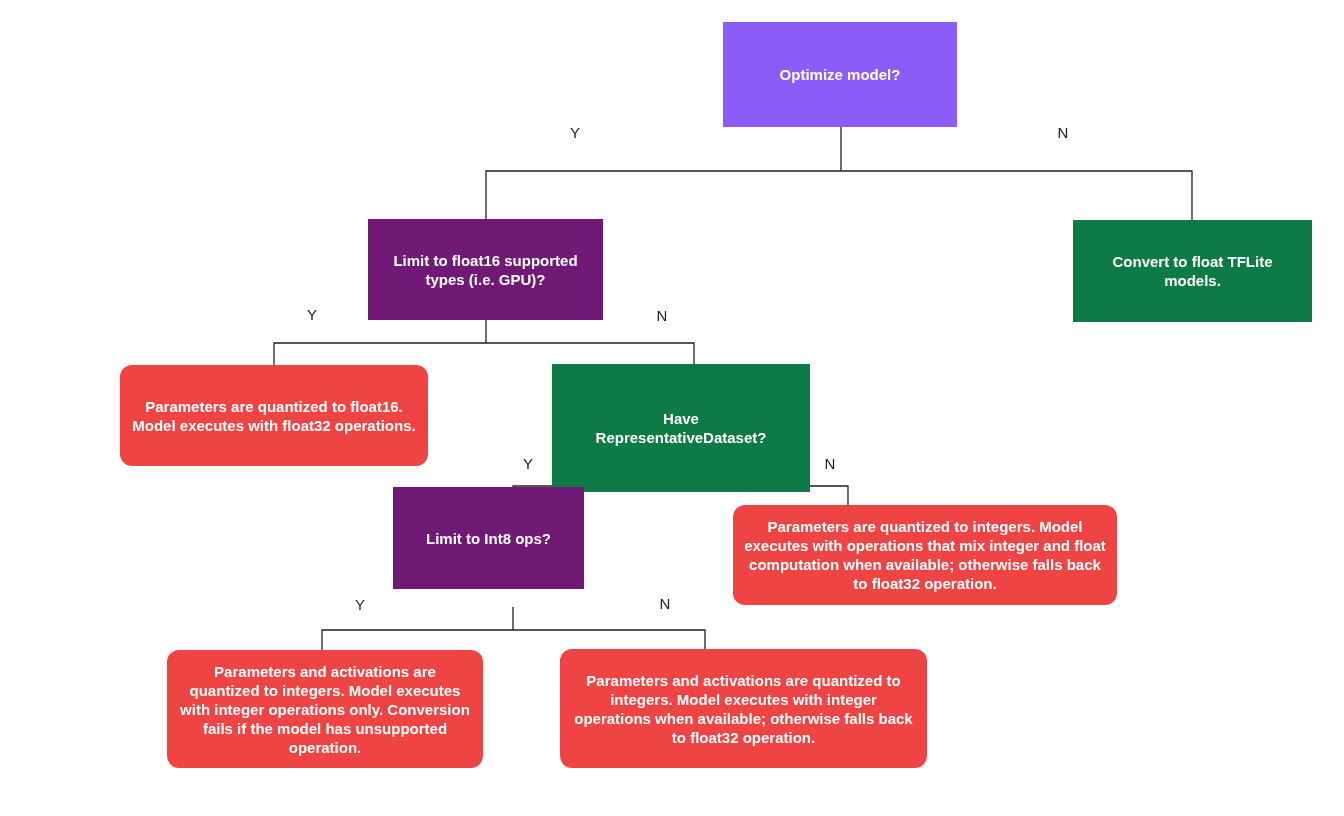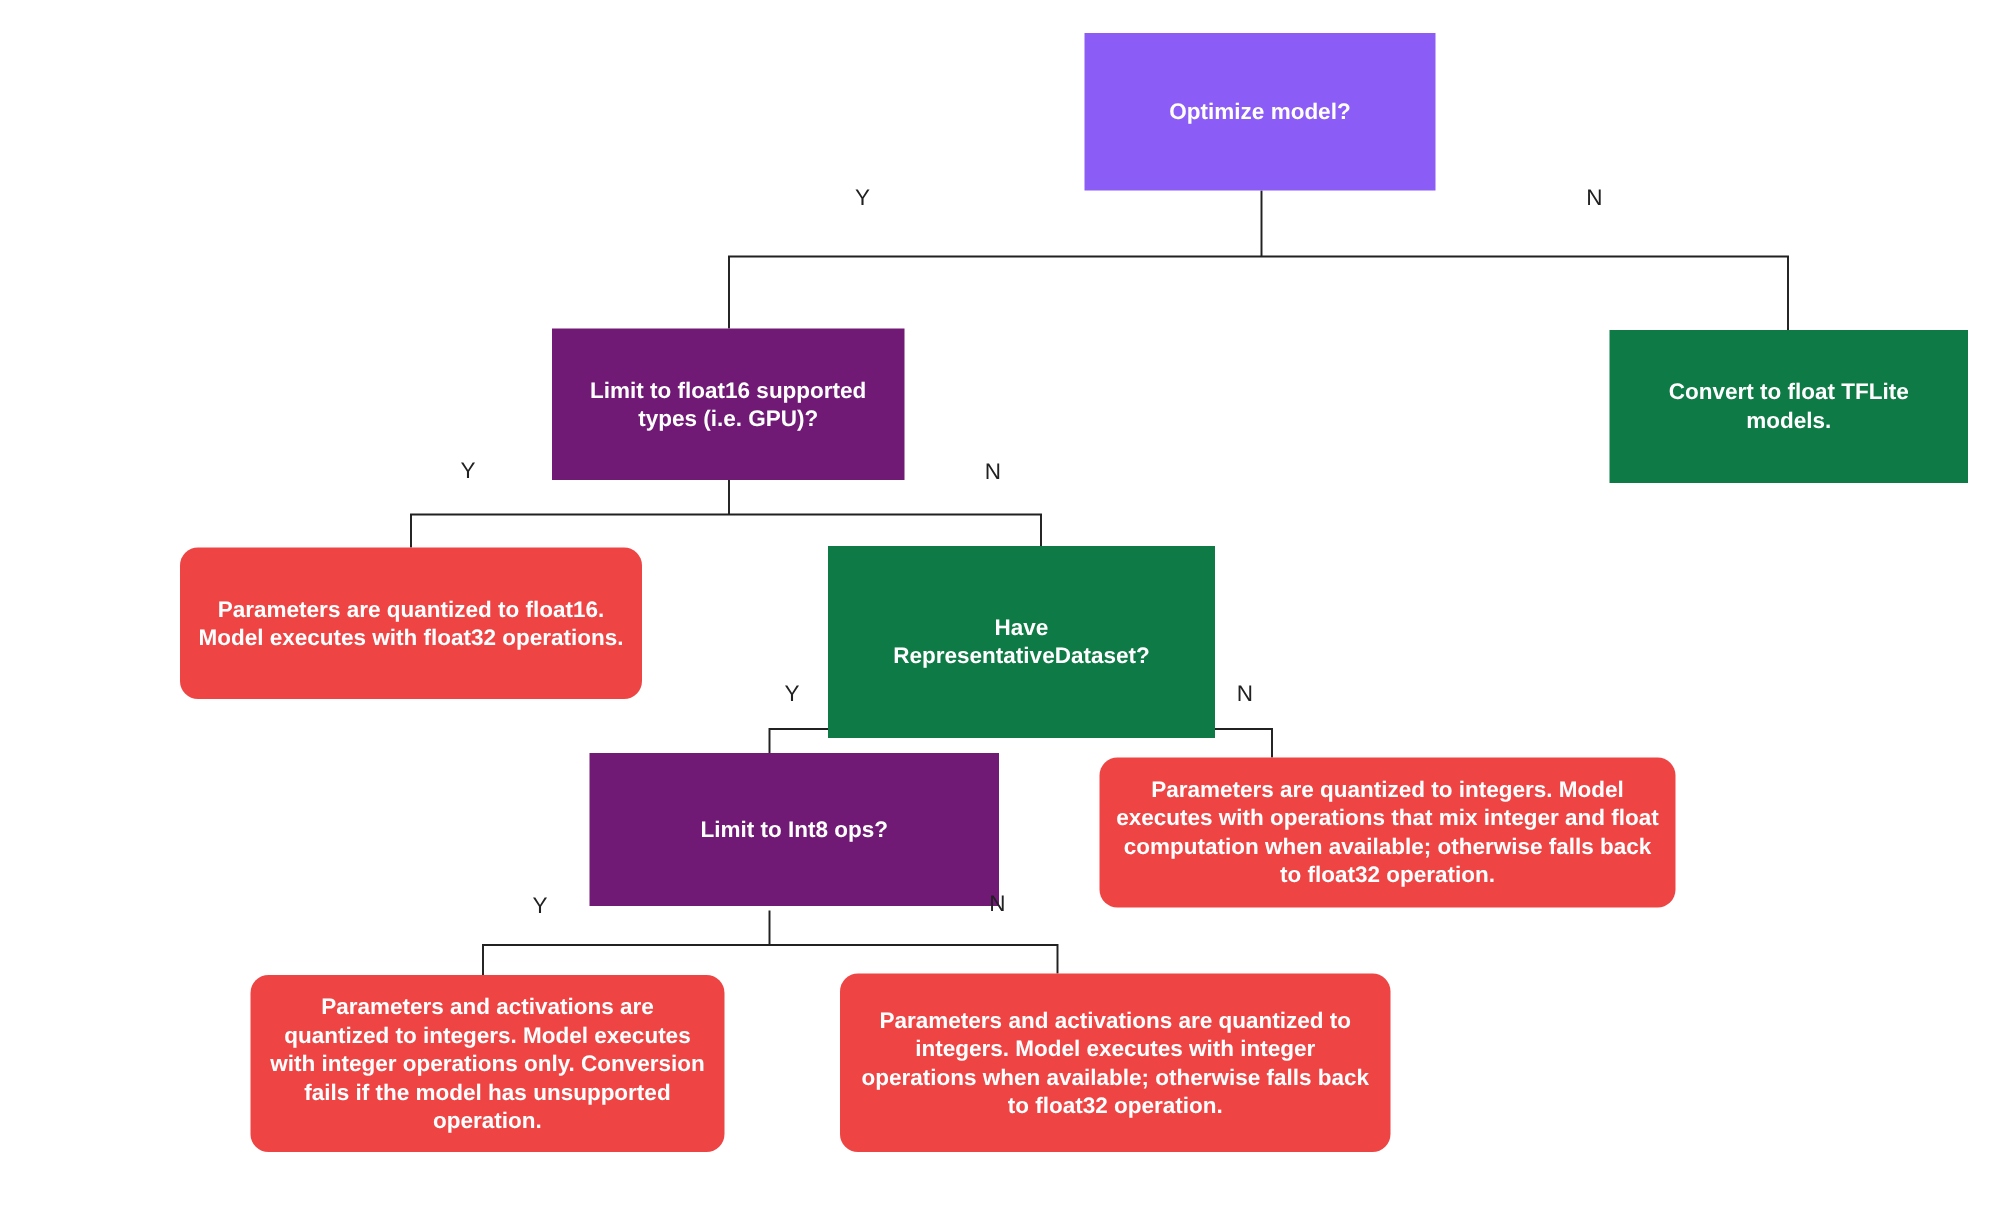--- a/index.html
+++ b/index.html
@@ -53,21 +53,21 @@
   </div>
 
   <div class="node node--orange" style="left:120px;top:365px;width:308px;height:101px;">
     <span>Parameters are quantized to float16. Model executes with float32 operations.</span>
   </div>
 
   <div class="node node--mid pad-wide" style="left:552px;top:364px;width:258px;height:128px;">
     <span>Have RepresentativeDataset?</span>
   </div>
 
-  <div class="node node--bright" style="left:393px;top:502px;width:273px;height:102px;">
+  <div class="node node--bright" style="left:393px;top:487px;width:191px;height:102px;">
     <span>Limit to Int8 ops?</span>
   </div>
 
   <div class="node node--orange pad-slim" style="left:733px;top:505px;width:384px;height:100px;">
     <span>Parameters are quantized to integers. Model executes with operations that mix integer and float computation when available; otherwise falls back to float32 operation.</span>
   </div>
 
   <div class="node node--orange" style="left:167px;top:650px;width:316px;height:118px;">
     <span>Parameters and activations are quantized to integers. Model executes with integer operations only. Conversion fails if the model has unsupported operation.</span>
   </div>

